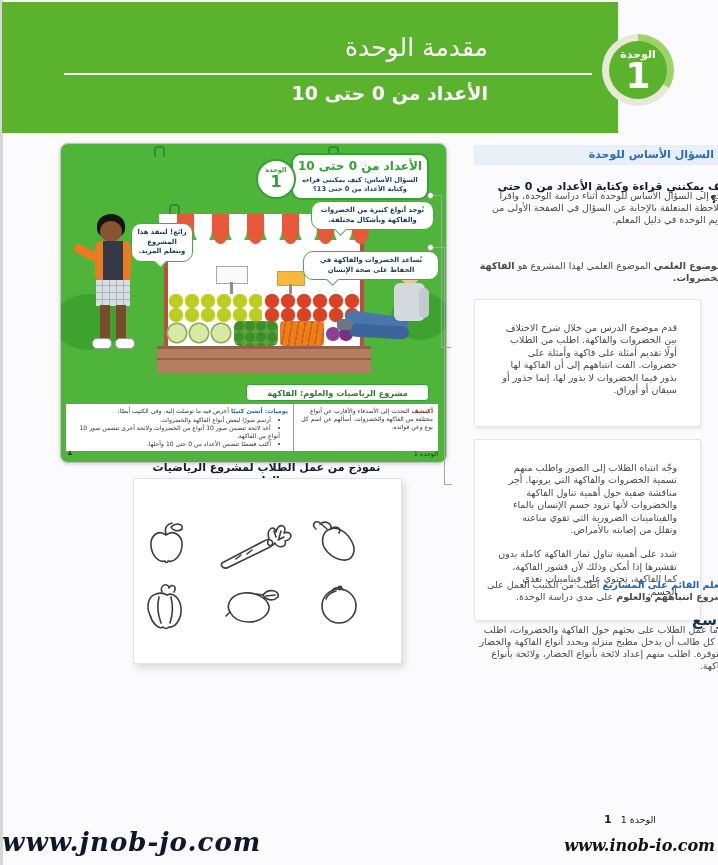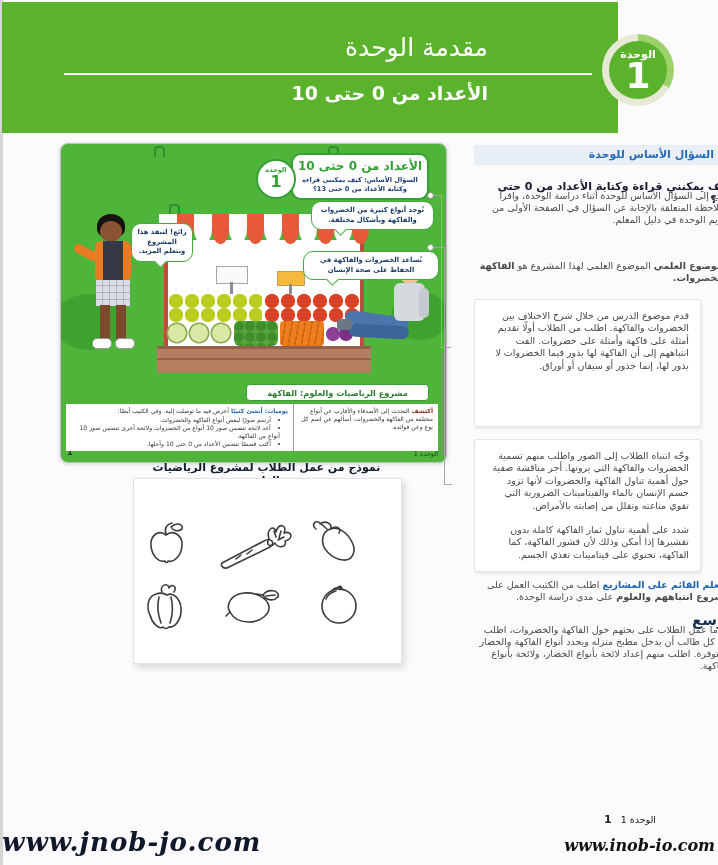--- a/index.html
+++ b/index.html
@@ -110,21 +110,21 @@
   .sk path,.sk circle,.sk line{fill:none;stroke:#3c3c3c;stroke-width:1.6;stroke-linecap:round;stroke-linejoin:round;}
   
   .rc{left:474px;text-align:right;}
   .band{width:266px;background:#e9eff7;color:#2a6cb6;font-size:11px;font-weight:bold;
      box-sizing:border-box;padding:3px 26px 4px 4px;}
   .q{width:258px;font-size:11px;font-weight:bold;color:#17172e;padding-right:6px;margin-top:10px;}
   .para{width:256px;font-size:9.5px;line-height:12px;color:#4a4a4a;padding-right:6px;}
   .card{width:227px;background:#fff;border:1px solid #e2e5e9;border-radius:2px;
      box-shadow:1px 2px 3px rgba(0,0,0,.07);box-sizing:border-box;padding:10px 11px;
      font-size:9.5px;line-height:12.4px;color:#474747;text-align:right;}
-  .card p{margin:0;}
+  .card p{margin:12px;}
   .card p + p.gap{margin-top:12px;}
   .blue-label{color:#1f66b0;font-weight:bold;}
   .extend-h{font-size:15px;font-weight:bold;color:#17304f;}
   
   .pg-footer{top:813px;right:62px;direction:ltr;color:#222;font-size:9.5px;}
   .pg-footer b{font-size:11px;margin-right:9px;}
   .wm-red{left:2px;top:827px;direction:ltr;font-family:"DejaVu Serif",serif;font-style:italic;
      font-weight:bold;font-size:26px;color:#0f172a;letter-spacing:1px;}
   .wm-black{right:3px;top:836px;direction:ltr;font-family:"DejaVu Serif",serif;font-style:italic;
      font-weight:bold;font-size:16px;color:#111;}

